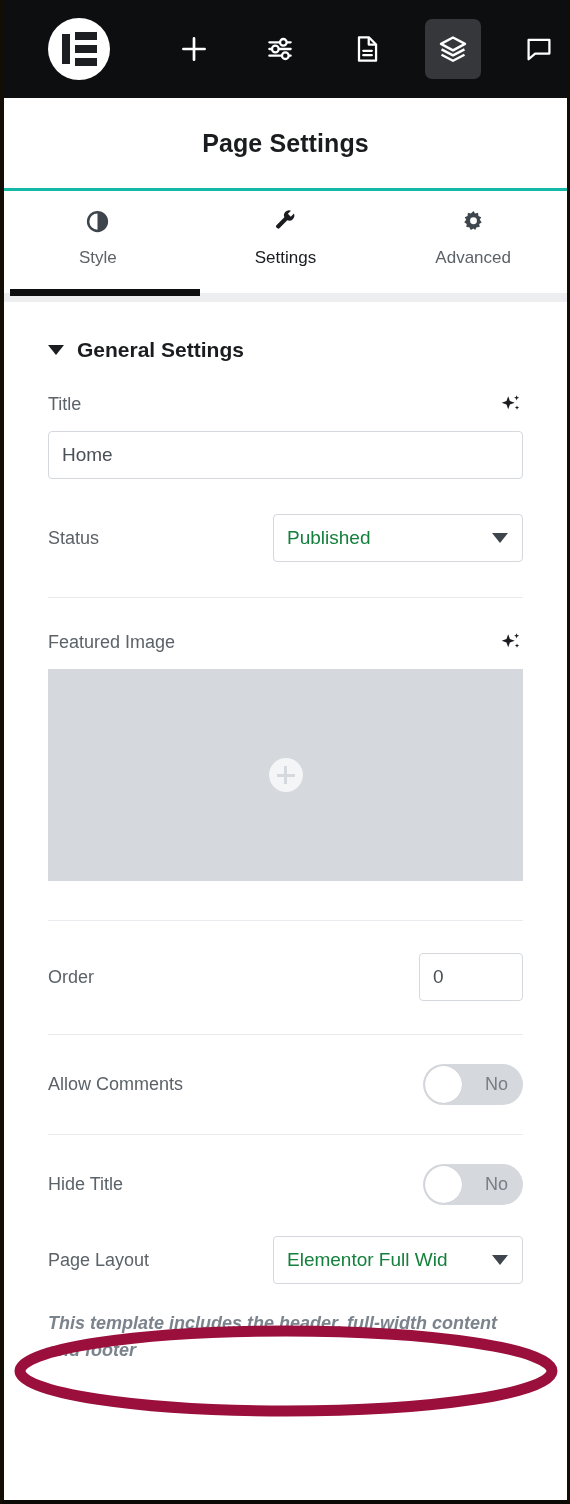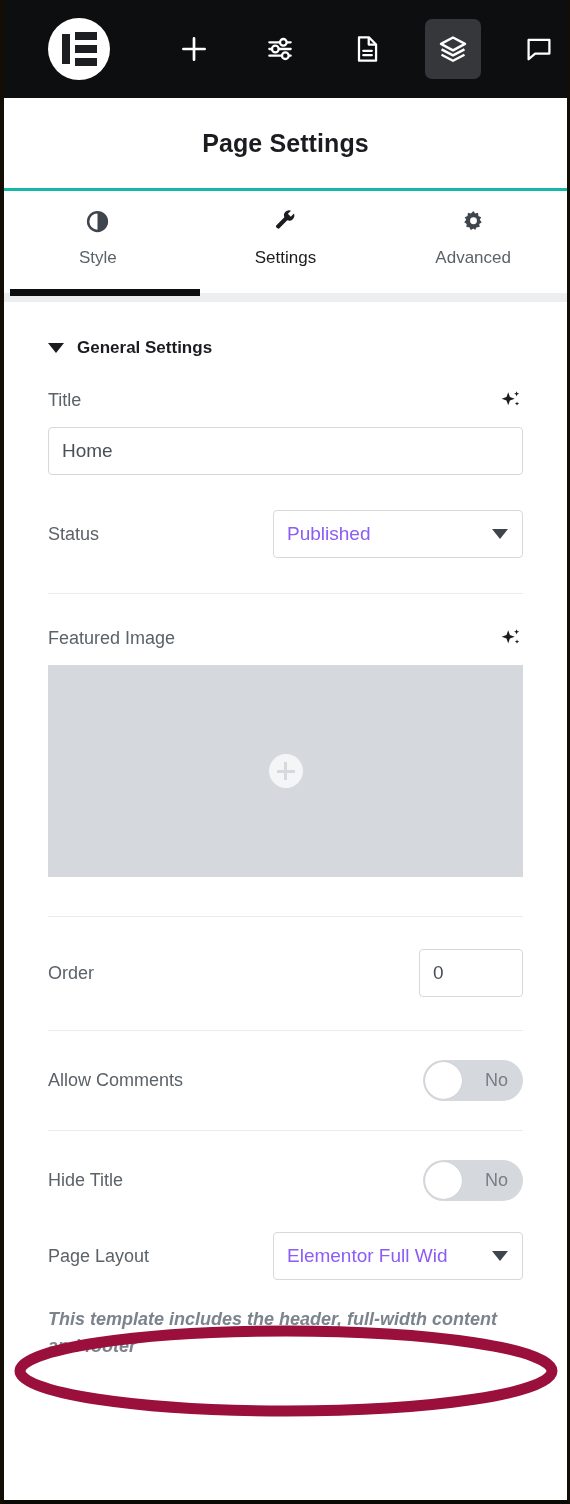--- a/index.html
+++ b/index.html
@@ -127,21 +127,21 @@
     padding-top: 36px;
     padding-bottom: 30px;
   }
   .caret-down {
     width: 0; height: 0;
     border-left: 8px solid transparent;
     border-right: 8px solid transparent;
     border-top: 10px solid #1a1c1f;
   }
   .section-title {
-    font-size: 17px;
+    font-size: 21px;
     font-weight: bold;
     color: #1a1c1f;
   }
 
   .field-label {
     font-size: 18px;
     color: #5b6268;
   }
 
   .row {
@@ -174,21 +174,21 @@
     border: 1px solid #d5d8dd;
     border-radius: 4px;
     background: #fff;
     display: flex;
     align-items: center;
     padding: 0 40px 0 13px;
     overflow: hidden;
   }
   .select-box .sel-val {
     font-size: 19px;
-    color: #8b5cf6;
+    color: #15803d;
     white-space: nowrap;
     overflow: hidden;
   }
   .select-caret {
     position: absolute;
     right: 14px;
     top: 50%;
     transform: translateY(-50%);
     width: 0; height: 0;
     border-left: 8px solid transparent;

